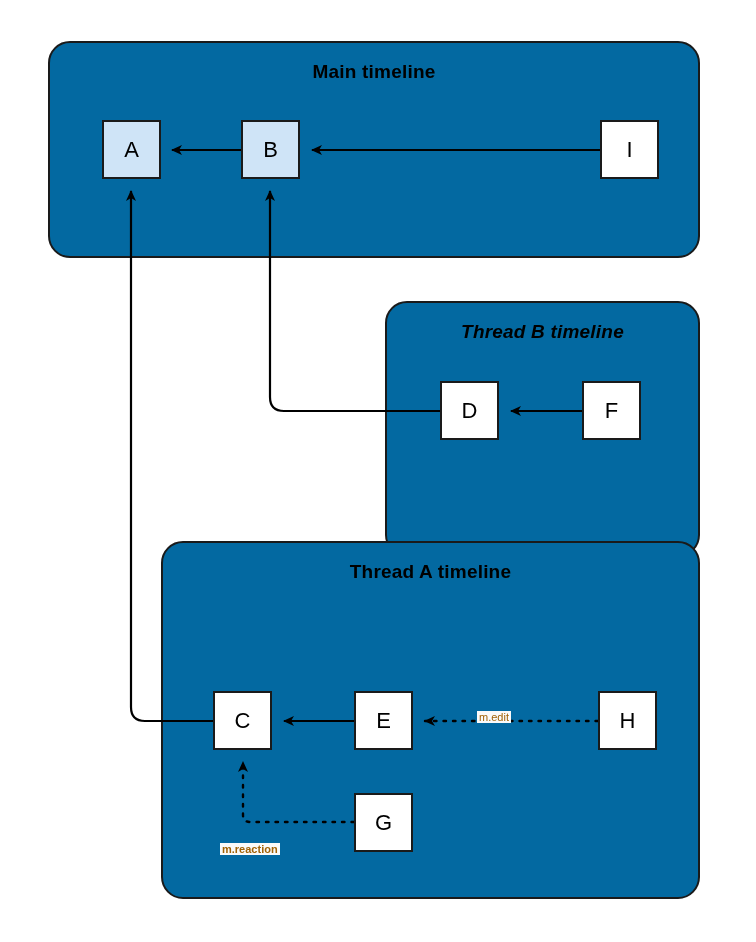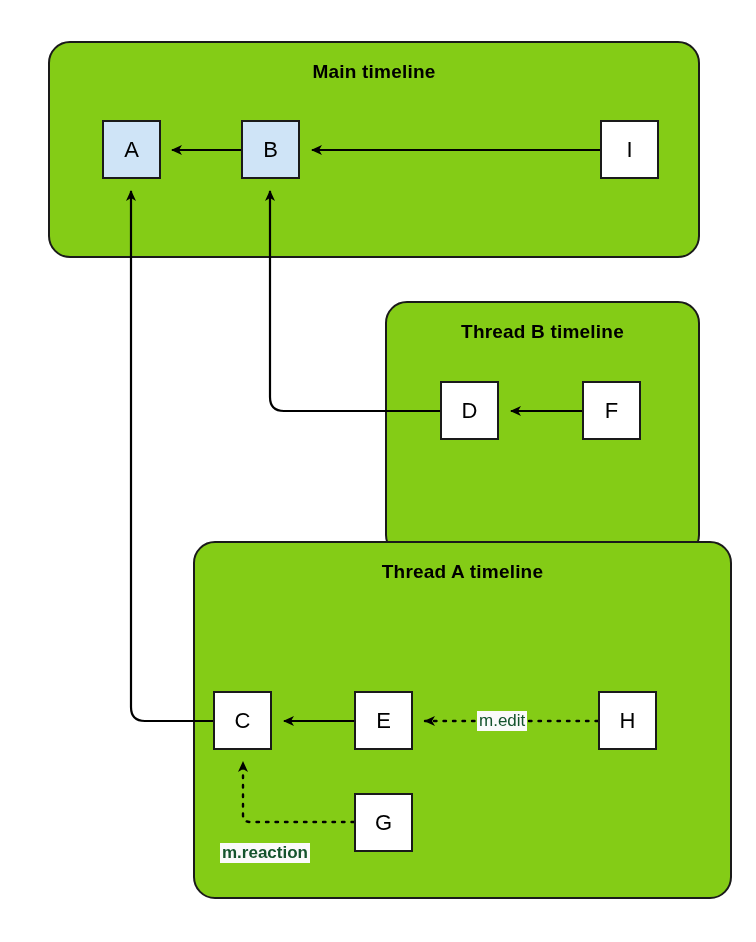--- a/index.html
+++ b/index.html
@@ -13,21 +13,21 @@
   #canvas {
     position: relative;
     width: 756px;
     height: 942px;
     background: #ffffff;
     overflow: hidden;
   }
   .container-box {
     position: absolute;
     box-sizing: border-box;
-    background: #84cc16;
+    background: #0369a1;
     border: 2px solid #1a1a1a;
     border-radius: 22px;
   }
   .container-title {
     position: absolute;
     width: 100%;
     text-align: center;
     font-weight: bold;
     font-size: 19px;
     color: #000000;
@@ -50,41 +50,41 @@
   svg.edges {
     position: absolute;
     left: 0;
     top: 0;
     width: 756px;
     height: 942px;
     pointer-events: none;
   }
   .edge-label {
     position: absolute;
-    font-size: 17px;
-    color: #14532d;
+    font-size: 11px;
+    color: #a16207;
     background: #fafafa;
     padding: 0 2px;
     white-space: nowrap;
   }
 </style>
 </head>
 <body>
 
 <div id="canvas">
 
   <div class="container-box" style="left:48px; top:41px; width:652px; height:217px;">
     <div class="container-title" style="top:18px;">Main timeline</div>
   </div>
 
-  <div class="container-box" style="left:385px; top:301px; width:315px; height:256px;">
+  <div class="container-box" style="left:385px; top:301px; width:315px; height:256px;font-style:italic;">
     <div class="container-title" style="top:18px;">Thread B timeline</div>
   </div>
 
-  <div class="container-box" style="left:161px; top:541px; width:539px; height:358px;margin-left:32px;">
+  <div class="container-box" style="left:161px; top:541px; width:539px; height:358px;">
     <div class="container-title" style="top:18px;">Thread A timeline</div>
   </div>
 
   <svg class="edges" viewBox="0 0 756 942" xmlns="http://www.w3.org/2000/svg">
     <defs>
       <marker id="arrowhead" markerWidth="12" markerHeight="12" refX="10" refY="5" orient="auto" markerUnits="userSpaceOnUse">
         <path d="M 0 0 L 11 5 L 0 10 L 3 5 Z" fill="#000000"></path>
       </marker>
     </defs>
 

